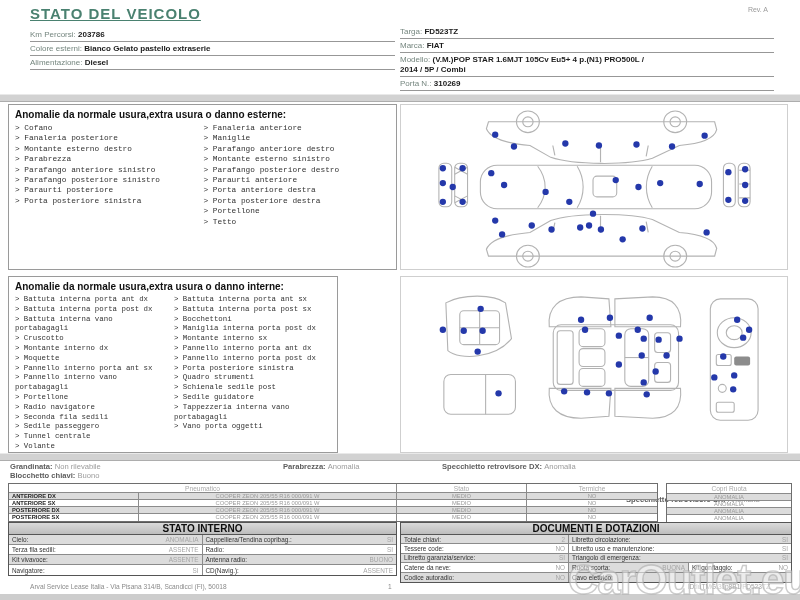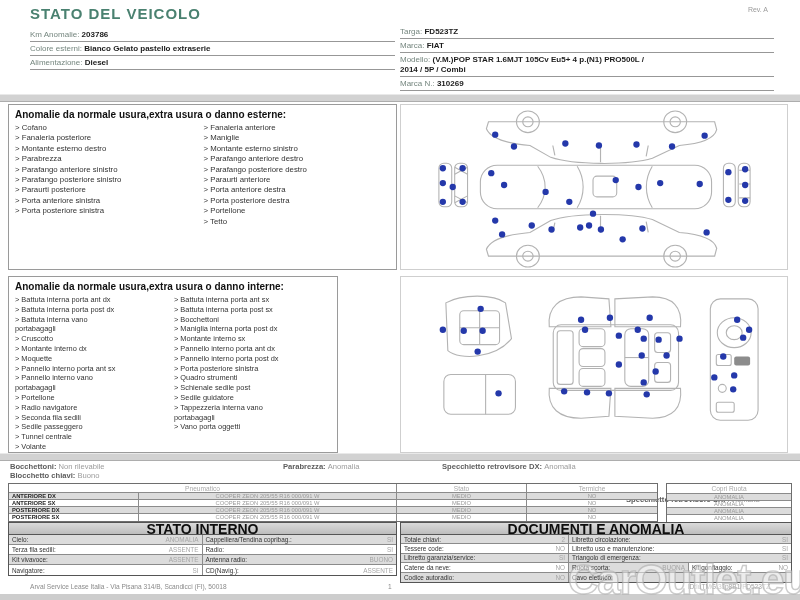--- a/index.html
+++ b/index.html
@@ -8,41 +8,41 @@
     font-family: "Liberation Sans", sans-serif;
     background: #ffffff;
     position: relative;
     overflow: hidden;
     color: #222;
   }
   .page { position: absolute; inset: 0; background: #fff; }
 
   
   .title { position: absolute; left: 30px; top: 5px; font-size: 15px; font-weight: bold;
-           color: #4a8170; letter-spacing: 1px; }
+           color: #4a8170; letter-spacing: 1px; text-decoration: underline; }
   .rev { position: absolute; right: 32px; top: 6px; font-size: 7px; color: #9a9a9a; }
 
   .info-left { position: absolute; left: 30px; top: 28px; width: 365px; }
   .info-right { position: absolute; left: 400px; top: 25px; width: 374px; }
   .info-row { border-bottom: 1px solid #979797; padding: 2px 0 1px 0; font-size: 8px; line-height: 10px; }
   .il { color: #75867f; }
   .iv { color: #1c1c1c; font-weight: bold; white-space: pre-line; }
 
   .bar { position: absolute; left: 0; width: 800px; height: 8px; background: #d2d2d2;
          border-top: 1px solid #e9e9e9; border-bottom: 1px solid #adadad; }
   .bar1 { top: 94px; } .bar2 { top: 453px; }
 
   
   .panel { position: absolute; background: #fff; border: 1px solid #9a9a9a; overflow: hidden; }
   .p-ext { left: 8px; top: 104px; width: 389px; height: 166px; }
   .p-int { left: 8px; top: 276px; width: 330px; height: 177px; }
   .panel-title { font-size: 10px; font-weight: bold; color: #111; padding: 4px 6px 2px 6px; }
   .cols { display: flex; padding: 1px 4px 0 6px; }
   .col { width: 50%; }
-  .anom-item { font-size: 7.4px; line-height: 9.8px; color: #333; white-space: pre-line; }
+  .anom-item { font-size: 7.4px; line-height: 9.8px; color: #333; white-space: pre-line; font-family: Liberation Mono, monospace; }
   .p-ext .anom-item { font-size: 7.8px; line-height: 10.4px; }
 
   
   .diag { position: absolute; background: #fff; border: 1px solid #cfcfcf; }
   .d-ext { left: 400px; top: 104px; width: 388px; height: 166px; }
   .d-int { left: 400px; top: 276px; width: 388px; height: 177px; }
   .diag svg { width: 100%; height: 100%; }
   .ln { fill: none; stroke: #b3b3b3; stroke-width: 1.1; }
   .ln-f { fill: #8c8c8c; stroke: none; }
   .dot { fill: #2438aa; stroke: none; }
@@ -73,21 +73,21 @@
   .tyre-copri .th { width: 100%; border-right: none; }
   .cr-row { height: 7px; font-size: 5.8px; line-height: 7px; color: #9b9b9b; text-align: center;
             border-bottom: 1px solid #8b8b8b; }
   .cr-row:last-child { border-bottom: none; }
   .bg-g { background: #dcdcdc; }
 
   
   .mini { position: absolute; top: 522px; border: 1px solid #555; }
   .mini-si { left: 8px; width: 389px; }
   .mini-doc { left: 400px; width: 392px; }
-  .mini-title { height: 12px; line-height: 12px; text-align: center; font-size: 14px; font-weight: bold;
+  .mini-title { height: 12px; line-height: 12px; text-align: center; font-size: 10px; font-weight: bold;
                 color: #0d0d0d; background: linear-gradient(#dadada, #bdbdbd); border-bottom: 1px solid #555; }
   .mrow { display: flex; border-bottom: 1px solid #8b8b8b; }
   .mrow:last-child { border-bottom: none; }
   .mini-si .mrow { height: 10px; } .mini-doc .mrow { height: 9.4px; }
   .mcell { display: flex; justify-content: space-between; align-items: center;
            border-right: 1px solid #8b8b8b; padding: 0 3px; overflow: hidden; }
   .mcell:last-child { border-right: none; }
   .mini-si .mcell { width: 50%; }
   .mini-doc .mc-a { width: 168px; } .mini-doc .mc-b { width: 222px; }
   .mini-doc .mc-b1 { width: 120px; } .mini-doc .mc-b2 { width: 102px; }
@@ -108,55 +108,54 @@
 </style>
 </head>
 <body>
 
 <div class="page">
 
   <div class="title">STATO DEL VEICOLO</div>
   <div class="rev">Rev. A</div>
 
   <div class="info-left">
-    <div class="info-row"><span class="il">Km Anomalie: </span><span class="iv">203786</span></div>
+    <div class="info-row"><span class="il">Km Percorsi: </span><span class="iv">203786</span></div>
     <div class="info-row"><span class="il">Colore esterni: </span><span class="iv">Bianco Gelato pastello extraserie</span></div>
     <div class="info-row"><span class="il">Alimentazione: </span><span class="iv">Diesel</span></div>
   </div>
 
   <div class="info-right">
     <div class="info-row"><span class="il">Targa: </span><span class="iv">FD523TZ</span></div>
     <div class="info-row"><span class="il">Marca: </span><span class="iv">FIAT</span></div>
     <div class="info-row"><span class="il">Modello: </span><span class="iv">(V.M.)POP STAR 1.6MJT 105Cv Eu5+ 4 p.(N1) PRO500L /
 2014 / 5P / Combi</span></div>
-    <div class="info-row"><span class="il">Marca N.: </span><span class="iv">310269</span></div>
+    <div class="info-row"><span class="il">Porta N.: </span><span class="iv">310269</span></div>
     <div class="info-row"><span class="il">1a imm.: </span><span class="iv">19/03/2016</span></div>
   </div>
 
   <div class="bar bar1"></div>
 
   <div class="panel p-ext">
     <div class="panel-title">Anomalie da normale usura,extra usura o danno esterne:</div>
     <div class="cols">
       <div class="col">
           <div class="anom-item">&gt; Cofano</div>
           <div class="anom-item">&gt; Fanaleria posteriore</div>
           <div class="anom-item">&gt; Montante esterno destro</div>
           <div class="anom-item">&gt; Parabrezza</div>
           <div class="anom-item">&gt; Parafango anteriore sinistro</div>
           <div class="anom-item">&gt; Parafango posteriore sinistro</div>
           <div class="anom-item">&gt; Paraurti posteriore</div>
-          <div class="anom-item">&gt; Porta anteriore sinistra</div>
           <div class="anom-item">&gt; Porta posteriore sinistra</div>
         </div>
       <div class="col">
           <div class="anom-item">&gt; Fanaleria anteriore</div>
           <div class="anom-item">&gt; Maniglie</div>
+          <div class="anom-item">&gt; Parafango anteriore destro</div>
           <div class="anom-item">&gt; Montante esterno sinistro</div>
-          <div class="anom-item">&gt; Parafango anteriore destro</div>
           <div class="anom-item">&gt; Parafango posteriore destro</div>
           <div class="anom-item">&gt; Paraurti anteriore</div>
           <div class="anom-item">&gt; Porta anteriore destra</div>
           <div class="anom-item">&gt; Porta posteriore destra</div>
           <div class="anom-item">&gt; Portellone</div>
           <div class="anom-item">&gt; Tetto</div>
         </div>
     </div>
   </div>
 
@@ -338,21 +337,21 @@
           <circle cx="314" cy="101" r="3.2" class="dot"></circle>
           <circle cx="334" cy="99" r="3.2" class="dot"></circle>
           <circle cx="333" cy="113" r="3.2" class="dot"></circle>
         </g>
     </svg>
   </div>
 
   <div class="bar bar2"></div>
 
   <div class="cond">
-    <span class="cpair cp1"><span class="cl">Bocchettoni: </span><span class="cv">Non rilevabile</span></span>
+    <span class="cpair cp1"><span class="cl">Grandinata: </span><span class="cv">Non rilevabile</span></span>
     <span class="cpair cp2"><span class="cl">Parabrezza: </span><span class="cv">Anomalia</span></span>
     <span class="cpair cp3"><span class="cl">Specchietto retrovisore DX: </span><span class="cv">Anomalia</span></span>
     <span class="cpair cp4"><span class="cl">Specchietto retrovisore SX: </span><span class="cv">Anomalia</span></span>
     <span class="cpair cp5"><span class="cl">Blocchetto chiavi: </span><span class="cv">Buono</span></span>
   </div>
 
   <div class="tyres">
     <div class="tyre-main">
       <div class="t-head">
         <div class="th c-pneu">Pneumatico</div>
@@ -431,21 +430,21 @@
           <span class="mv">SI</span>
         </div>
       <div class="mcell">
           <span class="ml">CD(Navig.):</span>
           <span class="mv">ASSENTE</span>
         </div>
     </div>
   </div>
 
   <div class="mini mini-doc">
-    <div class="mini-title">DOCUMENTI E ANOMALIA</div>
+    <div class="mini-title">DOCUMENTI E DOTAZIONI</div>
     <div class="mrow bg-g">
       <div class="mcell mc-a">
           <span class="ml">Totale chiavi:</span>
           <span class="mv">2</span>
         </div>
       <div class="mcell mc-b">
           <span class="ml">Libretto circolazione:</span>
           <span class="mv">SI</span>
         </div>
     </div>

